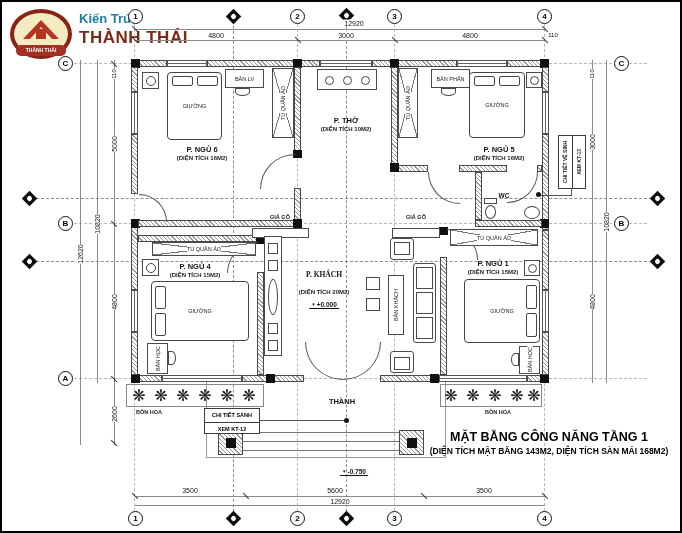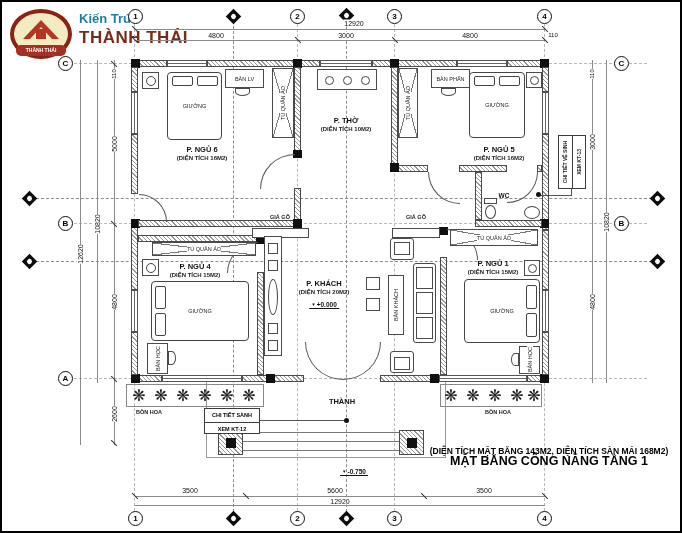--- a/index.html
+++ b/index.html
@@ -315,21 +315,21 @@
     </div>
   <div class="furn" style="left:166px;top:349px;width:8px;height:14px;border-radius:0 50% 50% 0;"></div>
 
   <div class="furn" style="left:262px;top:234px;width:18px;height:120px;">
     <div class="furn" style="left:3px;top:6px;width:10px;height:11px;"></div>
     <div class="furn" style="left:3px;top:23px;width:10px;height:11px;"></div>
     <div class="circ" style="left:3px;top:42px;width:10px;height:36px;"></div>
     <div class="furn" style="left:3px;top:86px;width:10px;height:11px;"></div>
     <div class="furn" style="left:3px;top:103px;width:10px;height:11px;"></div>
   </div>
-  <div class="rn" style="left:322px;top:281px;">P. KHÁCH</div>
+  <div class="rn" style="left:322px;top:272px;font-family:Liberation Serif, serif;">P. KHÁCH</div>
   <div class="ra" style="left:322px;top:290px;">(DIỆN TÍCH 20M2)</div>
   <div class="lvl" style="left:322px;top:303px;">+0.000</div>
   <div class="furn" style="left:388px;top:236px;width:24px;height:22px;border-radius:3px;">
       <div class="furn" style="left:3px;top:3px;width:16px;height:13px;"></div>
     </div>
   <div class="furn" style="left:388px;top:349px;width:24px;height:22px;border-radius:3px;">
       <div class="furn" style="left:3px;top:5px;width:16px;height:13px;"></div>
     </div>
   <div class="furn" style="left:364px;top:275px;width:14px;height:13px;"></div>
   <div class="furn" style="left:364px;top:296px;width:14px;height:13px;"></div>
@@ -399,17 +399,17 @@
         <span class="vt" style="font-weight:bold;font-size:5px;">CHI TIẾT VỆ SINH</span>
       </div>
     <div style="width:13px;display:flex;align-items:center;justify-content:center;">
         <span class="vt" style="font-weight:bold;font-size:5px;">XEM KT-13</span>
       </div>
   </div>
   <div class="dimv" style="left:569px;top:187px;height:6px;background:#555;"></div>
   <div class="dimh" style="left:538px;top:193px;width:32px;background:#555;"></div>
   <div class="blk" style="left:534px;top:190px;width:5px;height:5px;border-radius:50%;"></div>
 
-  <div class="tb1" style="left:547px;top:452px;">MẶT BẰNG CÔNG NĂNG TẦNG 1</div>
+  <div class="tb1" style="left:547px;top:428px;">MẶT BẰNG CÔNG NĂNG TẦNG 1</div>
   <div class="tb2" style="left:547px;top:444px;">(DIỆN TÍCH MẶT BẰNG 143M2, DIỆN TÍCH SÀN MÁI 168M2)</div>
 
 
 </div>
 
 </body></html>

